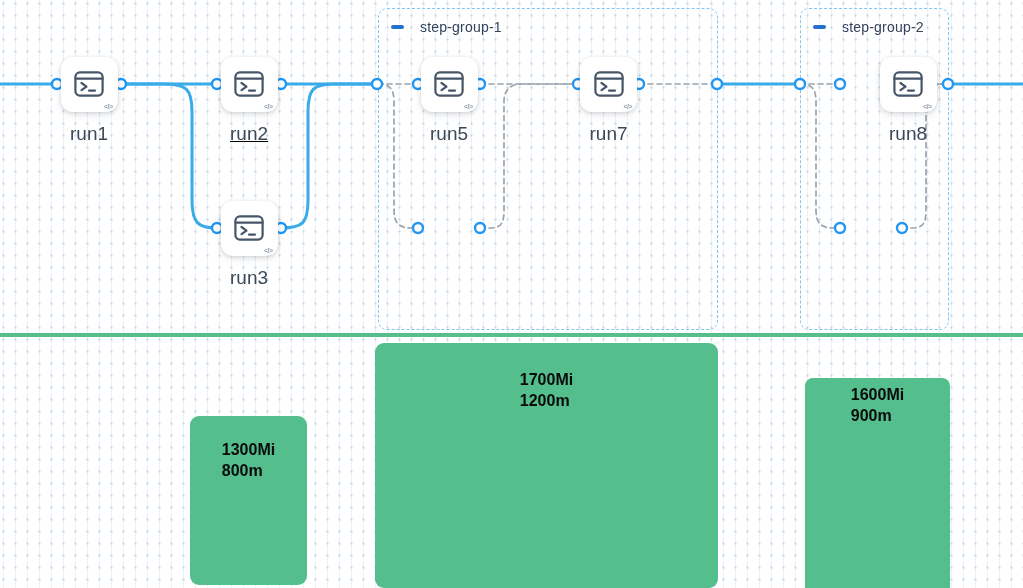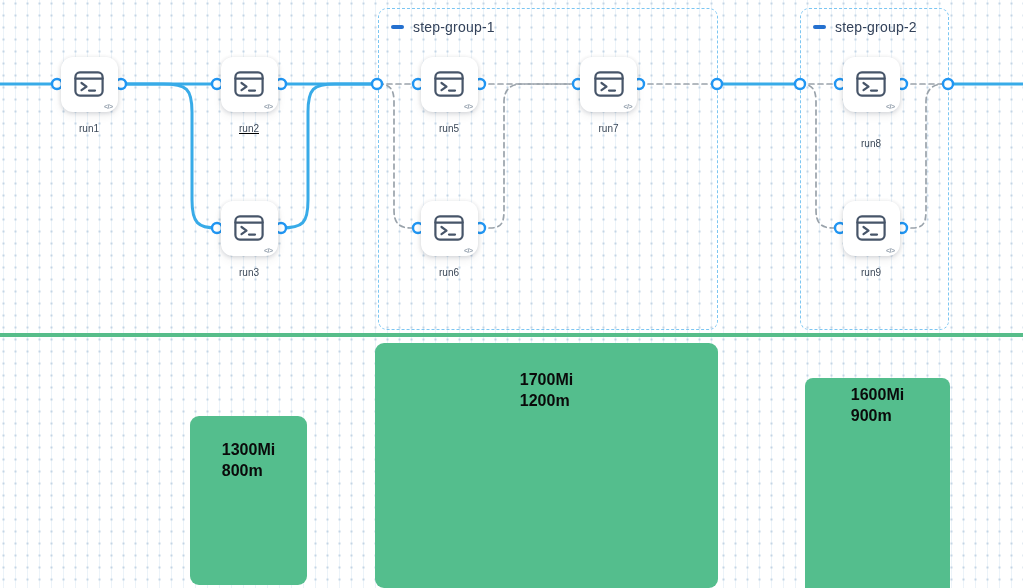--- a/index.html
+++ b/index.html
@@ -12,38 +12,38 @@
     background-size:12px 12px, 12px 12px;
     background-position:3px 3px, -2.5px -2.5px;
   }
   
   .group{
     position:absolute;border:1.5px dashed #7cc6f2;border-radius:9px;
     box-sizing:border-box;z-index:1;background:transparent;
   }
   .group1{left:378px;top:8px;width:340px;height:322px;}
   .group2{left:800px;top:8px;width:149px;height:322px;}
-  .group-header{position:absolute;left:12px;top:10px;display:flex;align-items:center;gap:9px;}
+  .group-header{position:absolute;left:12px;top:10px;display:flex;align-items:center;gap:16px;}
   .collapse-dash{width:13px;height:3.2px;border-radius:2px;background:#2470cf;flex:0 0 auto;cursor:pointer;}
   .group-title{font-size:14px;color:#33425a;letter-spacing:.2px;white-space:nowrap;}
   
   svg.edges{position:absolute;left:0;top:0;z-index:2;}
   .edge-solid{stroke:#38abe8;stroke-width:3;fill:none;stroke-linecap:round;}
   .edge-dashed{stroke:#9aa3ab;stroke-width:1.7;fill:none;stroke-linecap:round;stroke-dasharray:5 4;}
   .port{fill:#ffffff;stroke:#2196f3;stroke-width:2.4;}
   
   .nodeWrap{position:absolute;width:90px;display:flex;flex-direction:column;align-items:center;z-index:3;}
   .node-card{
     position:relative;width:57px;height:55px;background:#fff;border-radius:12px;
     box-shadow:0 1px 4px rgba(15,23,42,.16),0 4px 10px rgba(15,23,42,.06);
     display:flex;align-items:center;justify-content:center;cursor:pointer;
   }
   .code-badge{position:absolute;right:5px;bottom:2px;font-size:7px;font-weight:700;
     color:#94a0ad;letter-spacing:-.5px;line-height:1;}
-  .node-label{margin-top:11px;font-size:10px;color:#3b4858;}
+  .node-label{margin-top:11px;font-size:19px;color:#3b4858;}
   
   .divider{position:absolute;left:0;top:333px;width:1023px;height:4px;background:#57bd8a;z-index:2;}
   .bar{
     position:absolute;background:#54be8d;border-radius:9px;box-sizing:border-box;
     display:flex;justify-content:center;align-items:flex-start;z-index:2;
   }
   .bar-label{font-size:16px;font-weight:700;color:#0a0a0a;line-height:21px;text-align:left;}
   .b1{left:39px;top:485px;width:101px;height:100px;align-items:center;}
   .b2{left:190px;top:416px;width:117px;height:169px;padding-top:23px;}
   .b3{left:375px;top:343px;width:343px;height:245px;padding-top:26px;}
@@ -154,71 +154,47 @@
         <rect x="1.4" y="1.4" width="27.2" height="23.2" rx="4.5"></rect>
           <line x1="1.4" y1="7.6" x2="28.6" y2="7.6"></line>
           <path d="M7.5 12 L12.5 15.6 L7.5 19.2"></path>
           <line x1="15" y1="19.6" x2="21" y2="19.6"></line>
       </svg>
       <span class="code-badge">&lt;/&gt;</span>
     </div>
     <div class="node-label">run5</div>
   </div>
 
-  <div class="nodeWrap" style="left:404px;top:200.5px;">
-    <div class="node-card">
-      <svg width="30" height="26" viewBox="0 0 30 26" fill="none" stroke="#475569" stroke-width="2.2" stroke-linecap="round" stroke-linejoin="round">
-        <rect x="1.4" y="1.4" width="27.2" height="23.2" rx="4.5"></rect>
-          <line x1="1.4" y1="7.6" x2="28.6" y2="7.6"></line>
-          <path d="M7.5 12 L12.5 15.6 L7.5 19.2"></path>
-          <line x1="15" y1="19.6" x2="21" y2="19.6"></line>
-      </svg>
-      <span class="code-badge">&lt;/&gt;</span>
-    </div>
-    <div class="node-label">run6</div>
-  </div>
 
   <div class="nodeWrap" style="left:563.5px;top:56.5px;">
     <div class="node-card">
       <svg width="30" height="26" viewBox="0 0 30 26" fill="none" stroke="#475569" stroke-width="2.2" stroke-linecap="round" stroke-linejoin="round">
         <rect x="1.4" y="1.4" width="27.2" height="23.2" rx="4.5"></rect>
           <line x1="1.4" y1="7.6" x2="28.6" y2="7.6"></line>
           <path d="M7.5 12 L12.5 15.6 L7.5 19.2"></path>
           <line x1="15" y1="19.6" x2="21" y2="19.6"></line>
       </svg>
       <span class="code-badge">&lt;/&gt;</span>
     </div>
     <div class="node-label">run7</div>
   </div>
 
-  <div class="nodeWrap" style="left:826px;top:56.5px;gap:15px;">
+  <div class="nodeWrap" style="left:863px;top:56.5px;">
     <div class="node-card">
       <svg width="30" height="26" viewBox="0 0 30 26" fill="none" stroke="#475569" stroke-width="2.2" stroke-linecap="round" stroke-linejoin="round">
         <rect x="1.4" y="1.4" width="27.2" height="23.2" rx="4.5"></rect>
           <line x1="1.4" y1="7.6" x2="28.6" y2="7.6"></line>
           <path d="M7.5 12 L12.5 15.6 L7.5 19.2"></path>
           <line x1="15" y1="19.6" x2="21" y2="19.6"></line>
       </svg>
       <span class="code-badge">&lt;/&gt;</span>
     </div>
     <div class="node-label">run8</div>
   </div>
 
-  <div class="nodeWrap" style="left:826px;top:200.5px;">
-    <div class="node-card">
-      <svg width="30" height="26" viewBox="0 0 30 26" fill="none" stroke="#475569" stroke-width="2.2" stroke-linecap="round" stroke-linejoin="round">
-        <rect x="1.4" y="1.4" width="27.2" height="23.2" rx="4.5"></rect>
-          <line x1="1.4" y1="7.6" x2="28.6" y2="7.6"></line>
-          <path d="M7.5 12 L12.5 15.6 L7.5 19.2"></path>
-          <line x1="15" y1="19.6" x2="21" y2="19.6"></line>
-      </svg>
-      <span class="code-badge">&lt;/&gt;</span>
-    </div>
-    <div class="node-label">run9</div>
-  </div>
 
   <div class="divider"></div>
 
   <div class="bar b2">
     <div class="bar-label">
       <div>1300Mi</div>
       <div>800m</div>
     </div>
   </div>
   <div class="bar b3">

